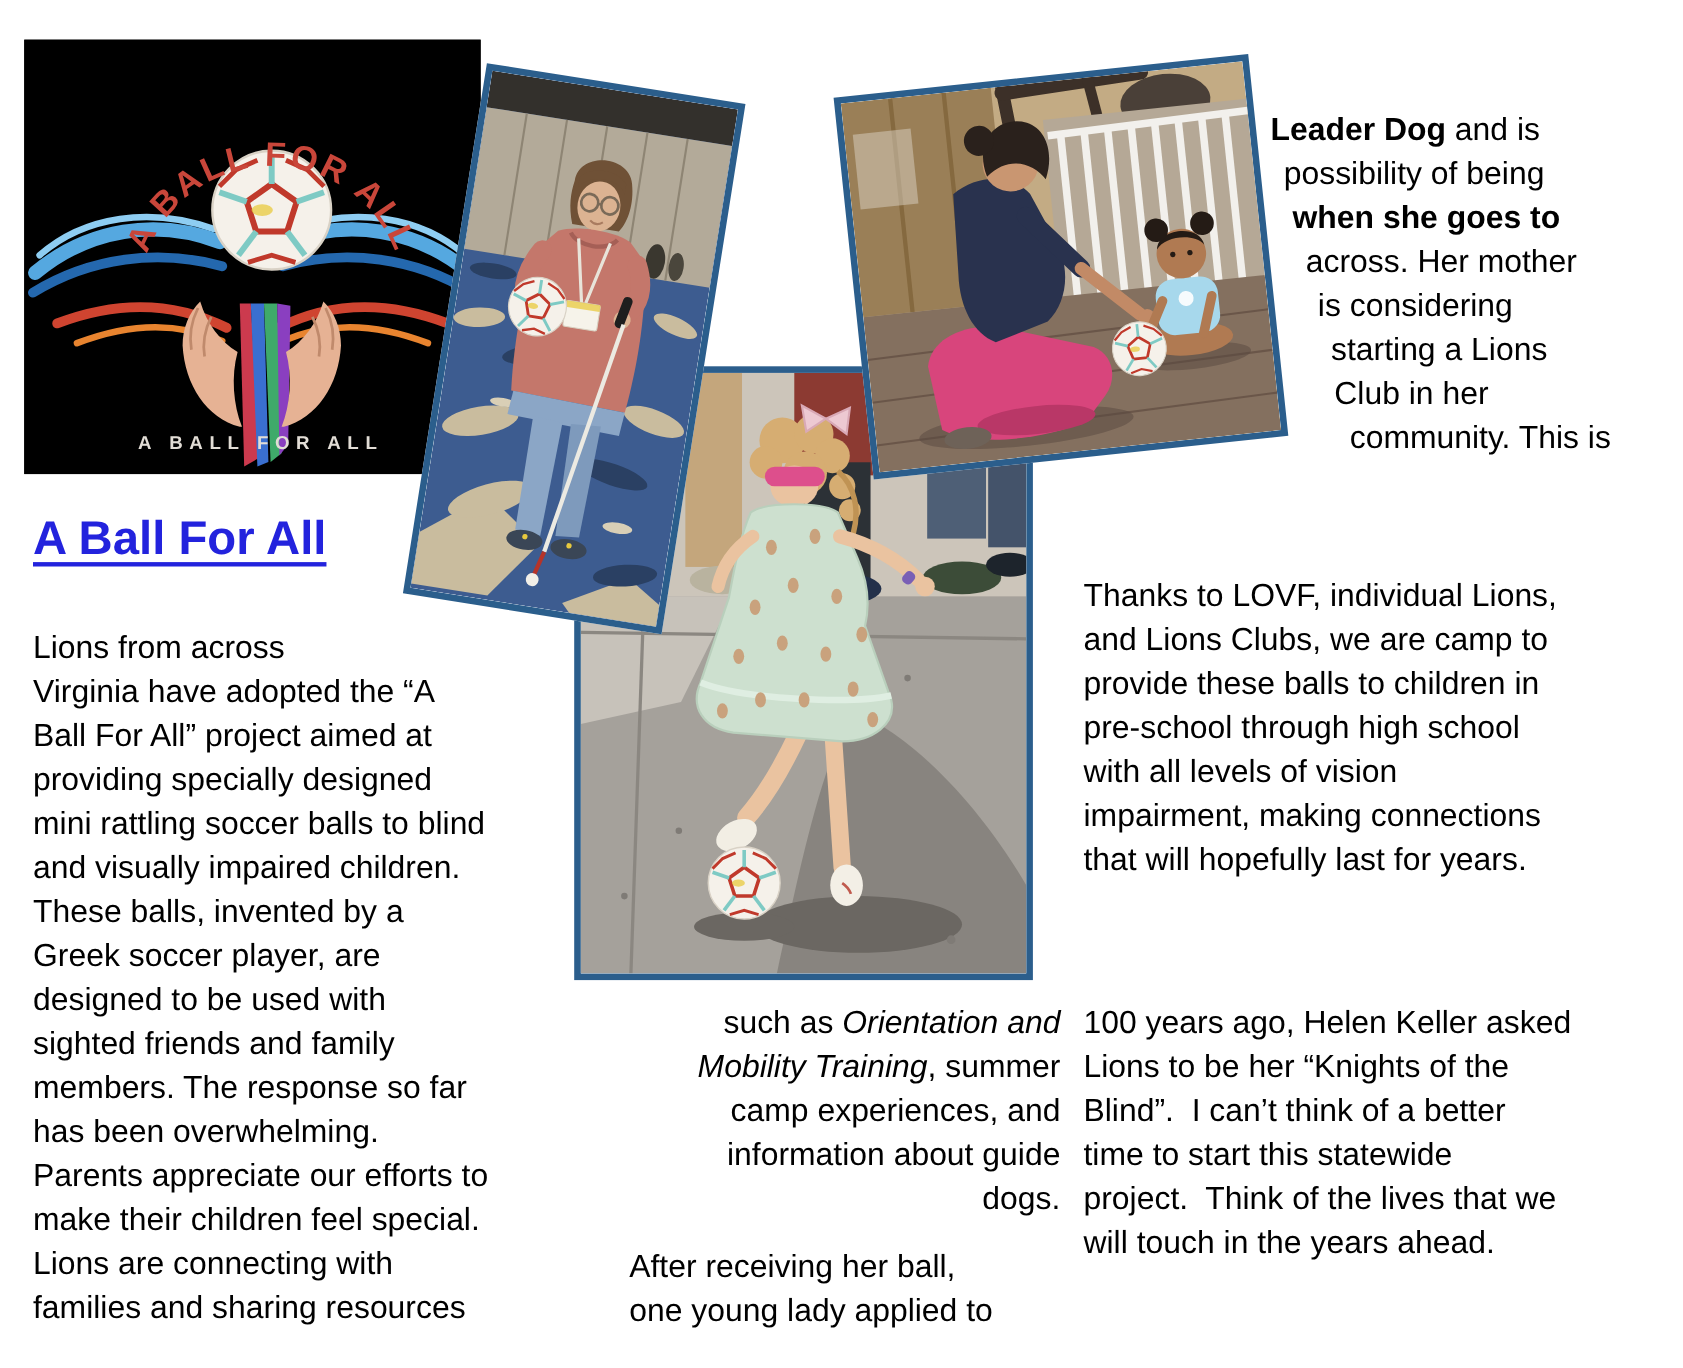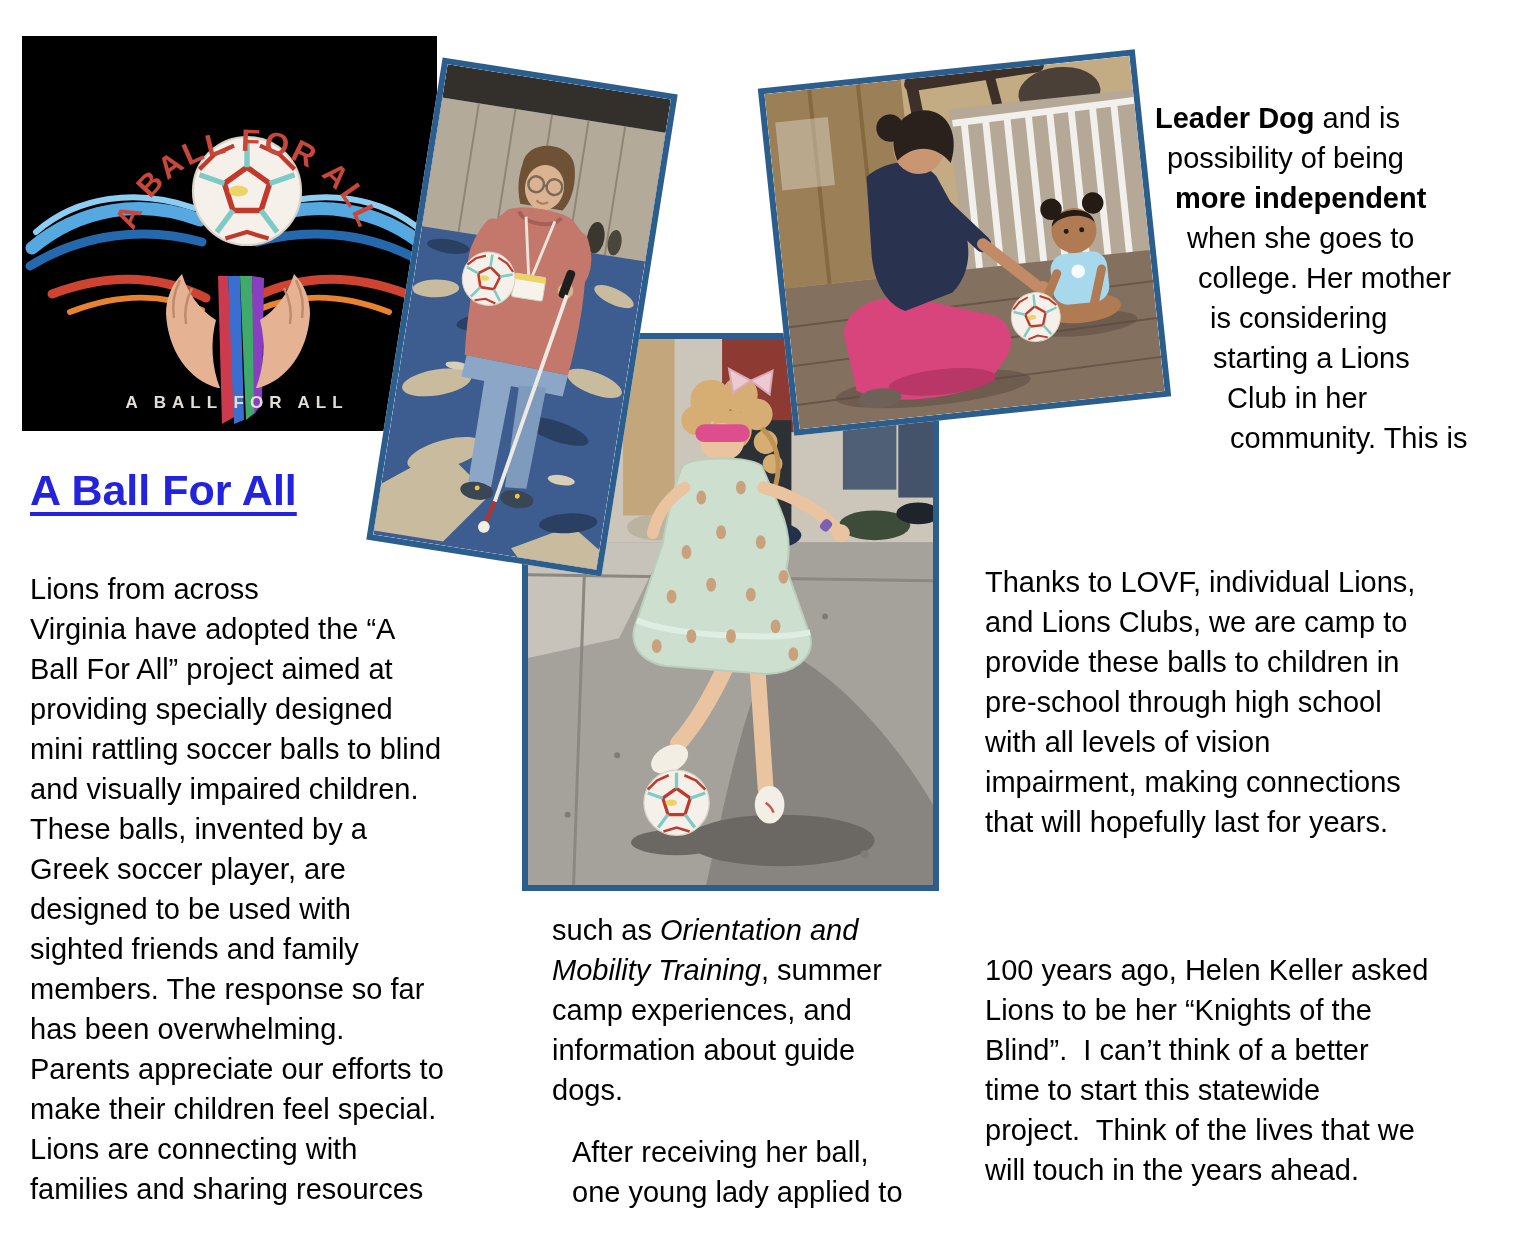--- a/index.html
+++ b/index.html
@@ -6,21 +6,21 @@
   html,body{margin:0;padding:0;}
   body{width:1530px;height:1244px;position:relative;background:#ffffff;
        font-family:"Liberation Sans", sans-serif;color:#000;overflow:hidden;}
   .abs{position:absolute;}
   .bodytext{font-size:29px;line-height:40px;white-space:pre-wrap;}
   
   #heading{left:30px;top:466px;font-size:43px;font-weight:bold;color:#2323dd;
            text-decoration:underline;text-decoration-thickness:4px;text-underline-offset:7px;}
   
   #leftcol{left:30px;top:569px;width:505px;}
-  #midcol1{left:552px;top:910px;width:412px;}
+  #midcol1{left:552px;top:910px;width:412px;text-align:right;}
   #midcol2{left:572px;top:1132px;width:412px;}
   #rightcol{left:985px;top:18px;width:532px;}
   #rp1 div{line-height:40px;}
   #rp1 div:nth-child(1){padding-left:170px;}
   #rp1 div:nth-child(2){padding-left:182px;}
   #rp1 div:nth-child(3){padding-left:190px;font-weight:bold;}
   #rp1 div:nth-child(4){padding-left:202px;}
   #rp1 div:nth-child(5){padding-left:213px;}
   #rp1 div:nth-child(6){padding-left:225px;}
   #rp1 div:nth-child(7){padding-left:228px;}
@@ -346,21 +346,21 @@
 <div id="midcol1" class="abs bodytext textlayer"><span>such as </span><span class="italic">Orientation and
 Mobility Training</span><span>, summer
 camp experiences, and
 information about guide
 dogs.</span></div>
 
 <div id="midcol2" class="abs bodytext textlayer">After receiving her ball,
 one young lady applied to</div>
 
 <div id="rightcol" class="abs bodytext textlayer">
-  <div id="rp1"><div><b>Leader Dog</b> and is</div><div>possibility of being</div><div>more independent</div><div>when she goes to</div><div>college. Her mother</div><div>is considering</div><div>starting a Lions</div><div>Club in her</div><div>community. This is</div></div>
+  <div id="rp1"><div><b>Leader Dog</b> and is</div><div>possibility of being</div><div>when she goes to</div><div>across. Her mother</div><div>is considering</div><div>starting a Lions</div><div>Club in her</div><div>community. This is</div></div>
   <div id="rp2" class="para">Thanks to LOVF, individual Lions,
 and Lions Clubs, we are camp to
 provide these balls to children in
 pre-school through high school
 with all levels of vision
 impairment, making connections
 that will hopefully last for years.</div>
   <div id="rp3" class="para">100 years ago, Helen Keller asked
 Lions to be her “Knights of the
 Blind”.  I can’t think of a better

